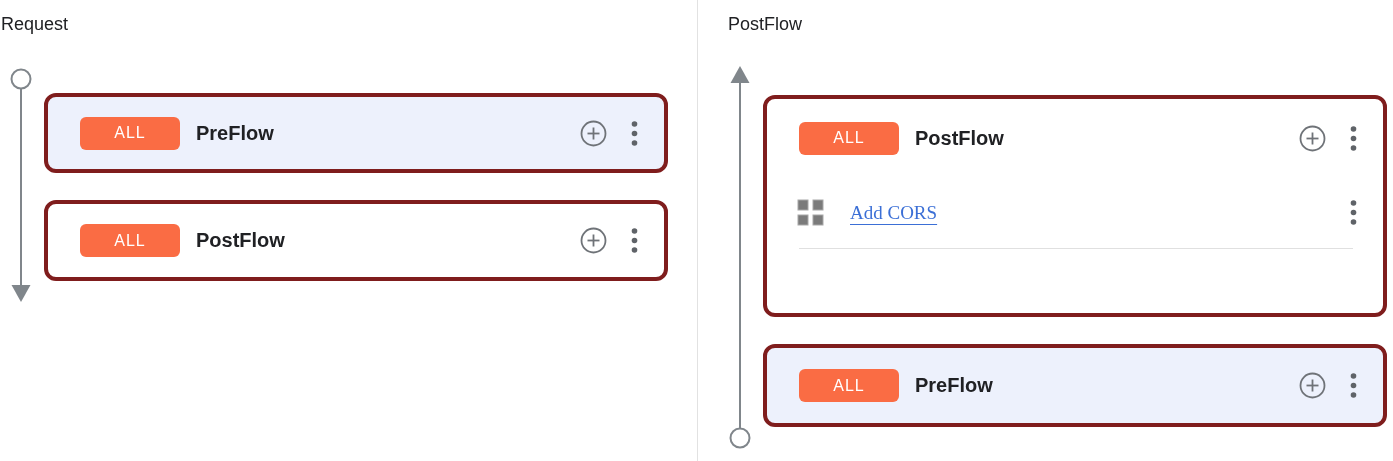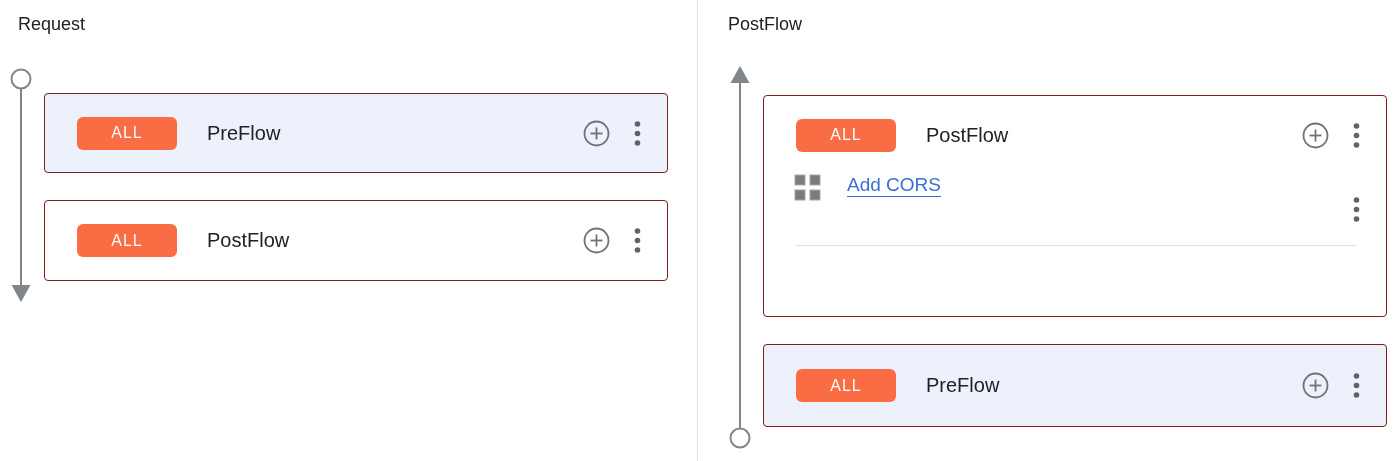--- a/index.html
+++ b/index.html
@@ -1,57 +1,57 @@
 <!DOCTYPE html>
 <html style="--accent: #fa6c44; --link: #3b6fd6; --highlight-bg: #edf1fc;"><head>
 <meta charset="utf-8">
 <style>
   * { margin:0; padding:0; box-sizing:border-box; }
   html,body { width:1393px; height:461px; background:#ffffff;
     font-family:"Liberation Sans", sans-serif; color:#202124; overflow:hidden; }
   .stage { position:relative; width:1393px; height:461px; }
 
   .panel-title { position:absolute; top:14px; font-size:18px; color:#202124; }
-  .panel-title.request { left:18px; }
+  .panel-title.request { left:1px; }
   .panel-title.response { left:728px; }
 
   .panel-divider { position:absolute; left:697px; top:0; width:1px; height:461px;
     background:#e2e2e2; }
 
   .timeline { position:absolute; }
   .timeline.request { left:8px; top:67px; }
   .timeline.response { left:727px; top:58px; }
 
-  .flow-card { position:absolute; background:#ffffff; border:1px solid #7f1d1d;
-    border-radius:4px; }
+  .flow-card { position:absolute; background:#ffffff; border:4px solid #7f1d1d;
+    border-radius:12px; }
   .flow-card.highlighted { background:var(--highlight-bg, #edf1fc); }
 
   .card-req-preflow  { left:44px;  top:93px;  width:624px; height:80px; }
   .card-req-postflow { left:44px;  top:200px; width:624px; height:81px; }
   .card-res-postflow { left:763px; top:95px;  width:624px; height:222px; }
   .card-res-preflow  { left:763px; top:344px; width:624px; height:83px; }
 
   .flow-header { display:flex; align-items:center; height:78px;
     padding:0 26px 0 32px; }
   .card-res-preflow .flow-header, .card-req-preflow .flow-header,
   .card-req-postflow .flow-header { height:100%; }
 
   .all-badge { width:100px; height:33px; border-radius:6px;
     background:var(--accent, #fa6c44); color:#ffffff; font-size:16px;
     letter-spacing:1px; display:flex; align-items:center; justify-content:center;
     flex:0 0 auto; }
-  .flow-name { font-size:20px; font-weight:normal; color:#202124;
-    margin-left:30px; flex:1 1 auto; }
+  .flow-name { font-size:20px; font-weight:bold; color:#202124;
+    margin-left:16px; flex:1 1 auto; }
 
   .icon-group { display:flex; align-items:center; gap:24px; }
   .icon-btn { display:flex; align-items:center; justify-content:center;
     background:none; border:none; padding:0; cursor:pointer; }
 
-  .policy-row { display:flex; height:71px;
-    padding:0 26px 0 30px; }
+  .policy-row { display:flex; align-items:center; height:71px;
+    padding:0 26px 0 30px;font-family:Liberation Serif, serif; }
   .policy-link { font-size:19px; color:var(--link, #3b6fd6);
     text-decoration:underline; text-underline-offset:5px; margin-left:26px;
     flex:1 1 auto; cursor:pointer; }
   .row-divider { height:1px; background:#e0e0e0; margin:0 30px 0 32px; }
 </style>
 </head>
 <body>
 
 <div class="stage">
 

